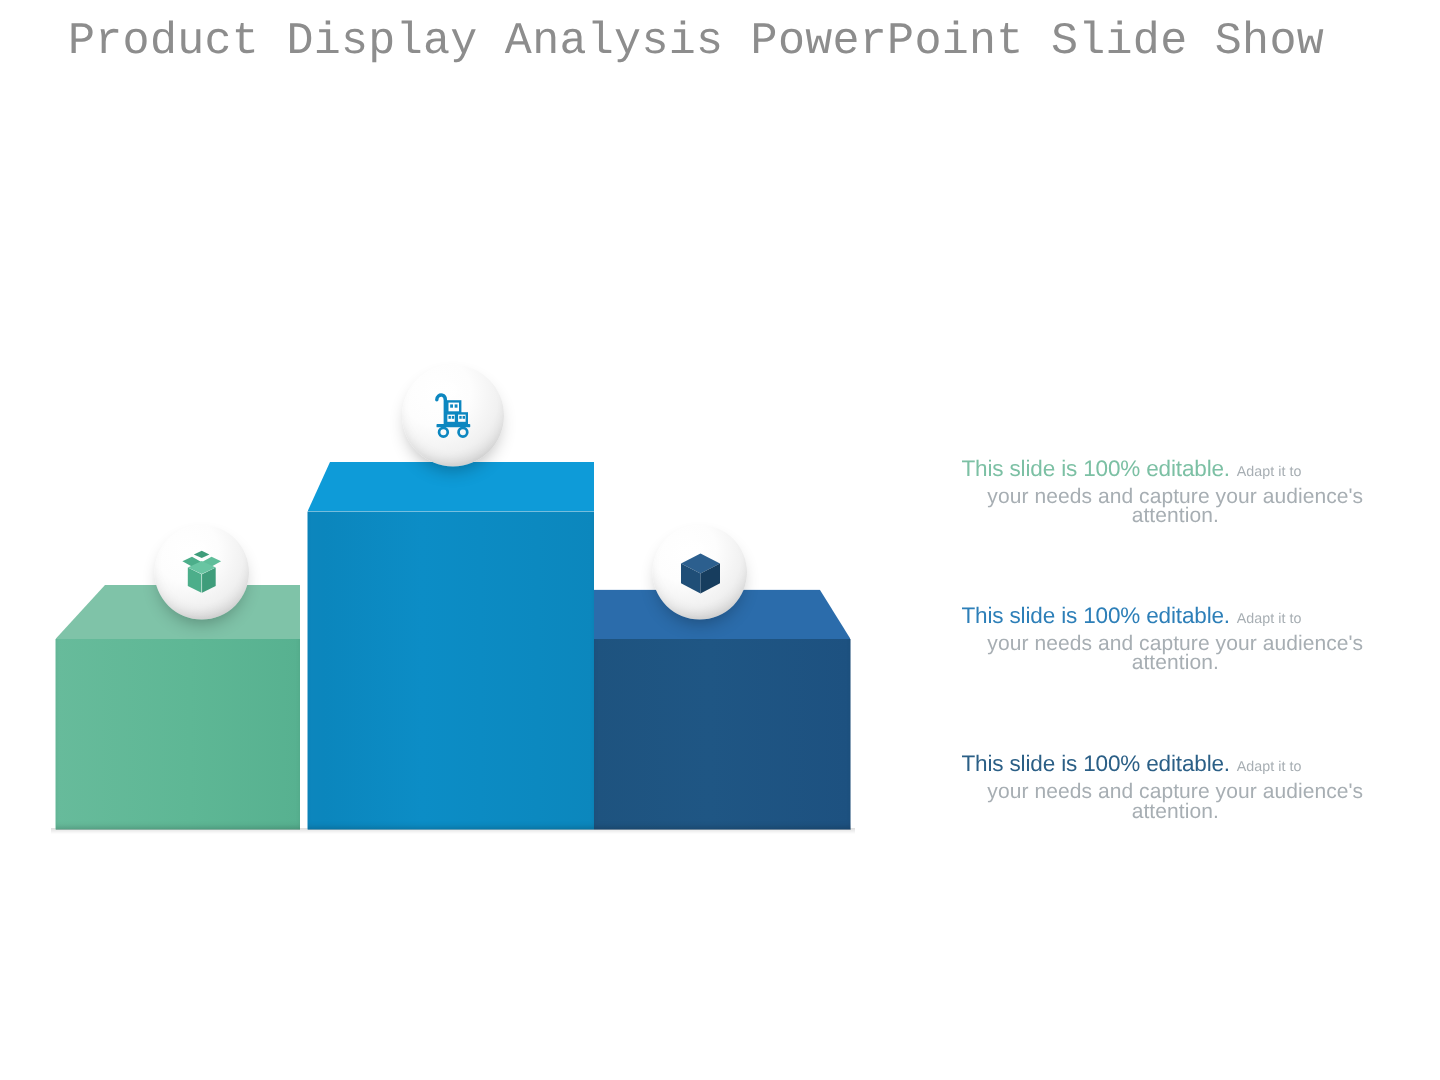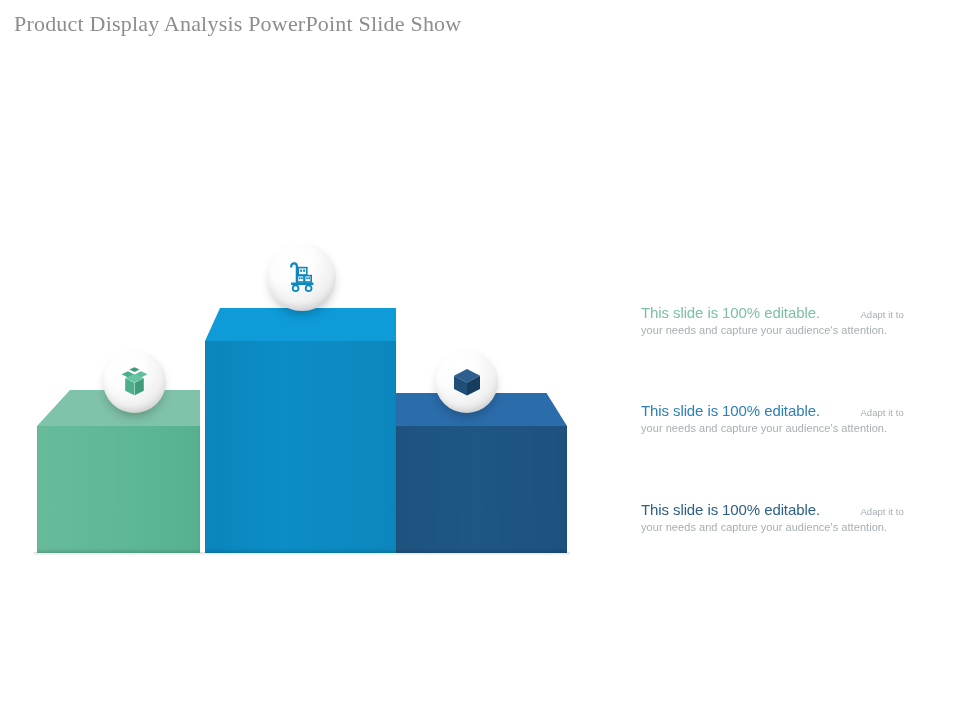--- a/index.html
+++ b/index.html
@@ -23,26 +23,27 @@
     height: 720px;
     background: #ffffff;
   }
 
   
   .slide-title {
     position: absolute;
     left: 14px;
     top: 11px;
     width: 900px;
-    font-size: 22px;
+    font-size: 30px;
     font-weight: normal;
     letter-spacing: 0.2px;
     color: #8d8d8d;
     white-space: nowrap;
-    font-family: Liberation Serif, serif;
+    font-family: Liberation Mono, monospace;
+    text-align: center;
   }
 
   
   .podium-stage {
     position: absolute;
     left: 0;
     top: 230px;
     width: 620px;
     height: 340px;
   }
@@ -177,29 +178,29 @@
 
   .tb-head {
     font-size: 15px;
     font-weight: normal;
     letter-spacing: -0.1px;
   }
   .tb-sub {
     font-size: 9.5px;
     color: #a7aeb3;
     letter-spacing: 0.05px;
-    margin-left: 36px;
   }
   .tb-body {
     display: block;
     margin-top: 2px;
-    font-size: 11px;
+    font-size: 14px;
     color: #a7aeb3;
     letter-spacing: 0.05px;
     line-height: 13px;
+    text-align: center;
   }
 
   #text-block-1 .tb-head { color: #7cc0a4; }
   #text-block-2 .tb-head { color: #2d7fb8; }
   #text-block-3 .tb-head { color: #2b5f86; }
 </style>
 </head>
 <body>
 
 <div class="slide">

